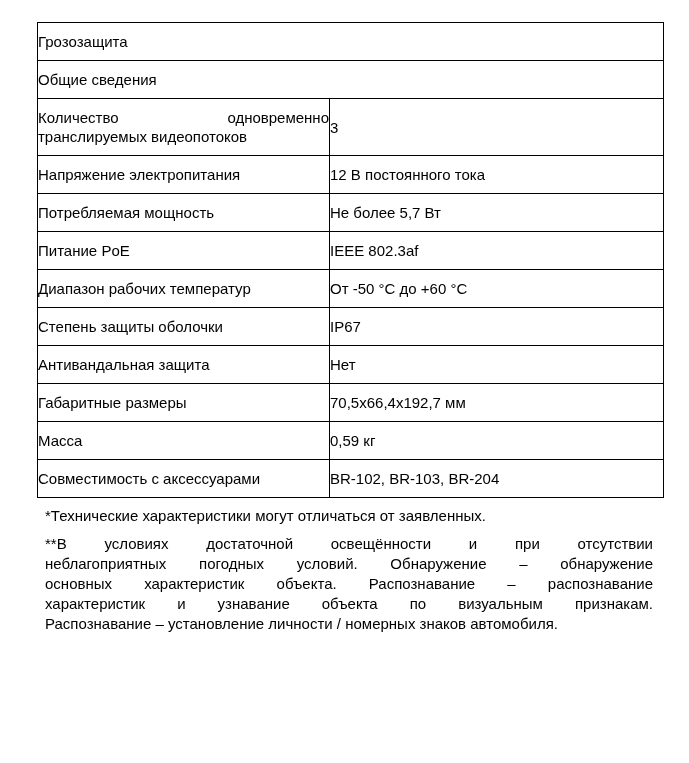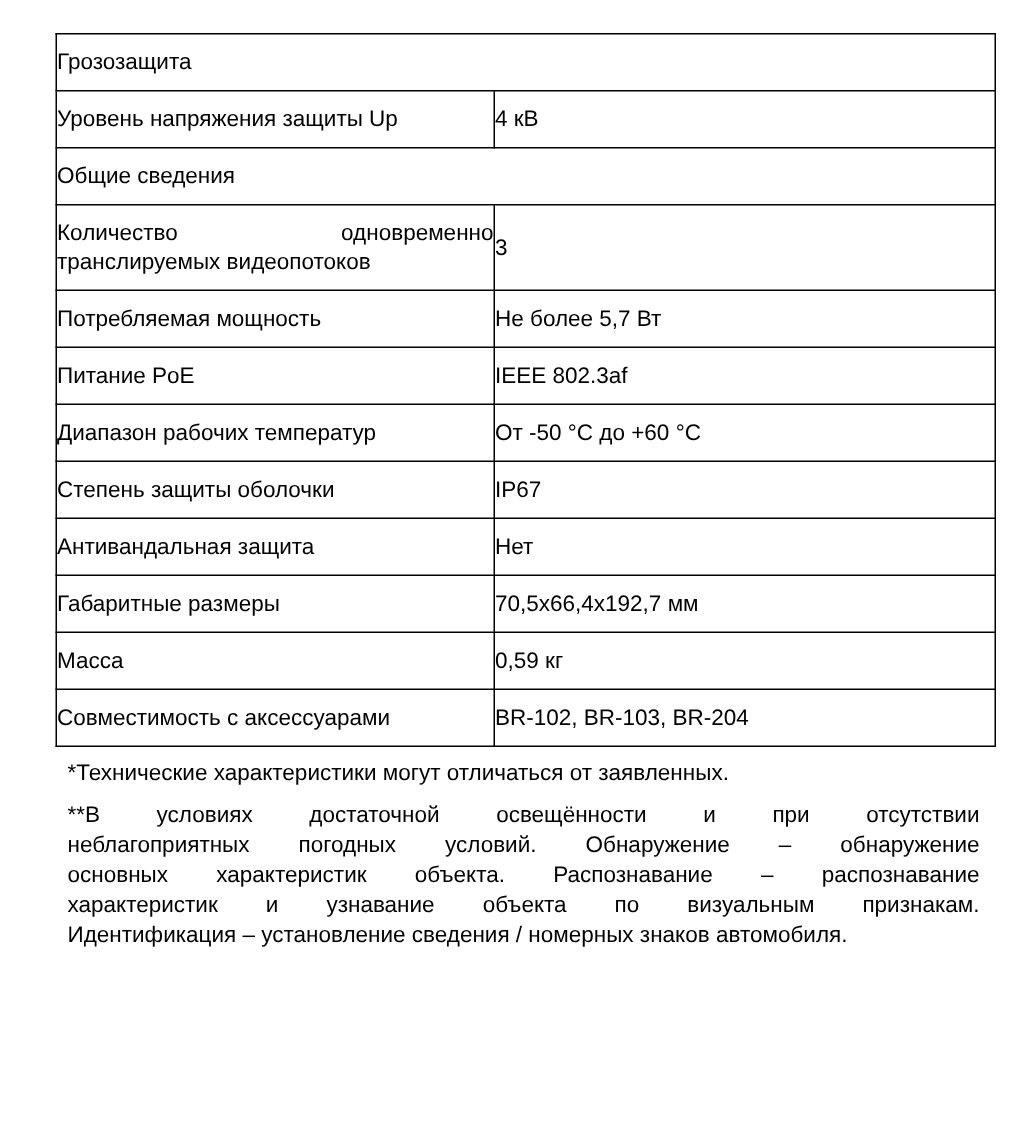--- a/index.html
+++ b/index.html
@@ -81,34 +81,34 @@
   <table class="specs">
     <colgroup>
       <col style="width:292px">
       <col style="width:334px">
     </colgroup>
     <tbody>
       <tr class="single">
         <td colspan="2" class="section-cell">Грозозащита</td>
       </tr>
       <tr class="single">
-        <td class="label-cell lines">
-            <div>Уровень напряжения защиты Up</div>
-          </td>
-        <td class="value-cell">4 кВ</td>
-      </tr>
-      <tr class="single">
         <td colspan="2" class="section-cell">Общие сведения</td>
       </tr>
       <tr class="double">
         <td class="label-cell lines">
             <div>Количество одновременно</div>
             <div>транслируемых видеопотоков</div>
           </td>
         <td class="value-cell">3</td>
+      </tr>
+      <tr class="single">
+        <td class="label-cell lines">
+            <div>Напряжение электропитания</div>
+          </td>
+        <td class="value-cell">12 В постоянного тока</td>
       </tr>
       <tr class="single">
         <td class="label-cell lines">
             <div>Потребляемая мощность</div>
           </td>
         <td class="value-cell">Не более 5,7 Вт</td>
       </tr>
       <tr class="single">
         <td class="label-cell lines">
             <div>Питание PoE</div>
@@ -154,17 +154,17 @@
     </tbody>
   </table>
 
   <div class="footnotes">
     <div class="footnote-1">*Технические характеристики могут отличаться от заявленных.</div>
     <div class="footnote-2 lines">
         <div>**В условиях достаточной освещённости и при&nbsp;отсутствии</div>
         <div>неблагоприятных погодных условий. Обнаружение&nbsp;– обнаружение</div>
         <div>основных характеристик объекта. Распознавание&nbsp;– распознавание</div>
         <div>характеристик и&nbsp;узнавание объекта по&nbsp;визуальным признакам.</div>
-        <div>Идентификация – установление сведения / номерных знаков автомобиля.</div>
+        <div>Распознавание – установление личности / номерных знаков автомобиля.</div>
       </div>
   </div>
 
 </div>
 
 </body></html>

